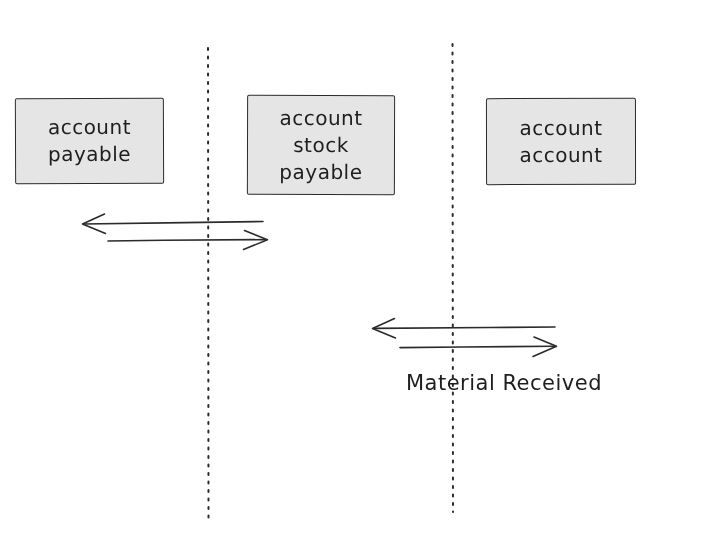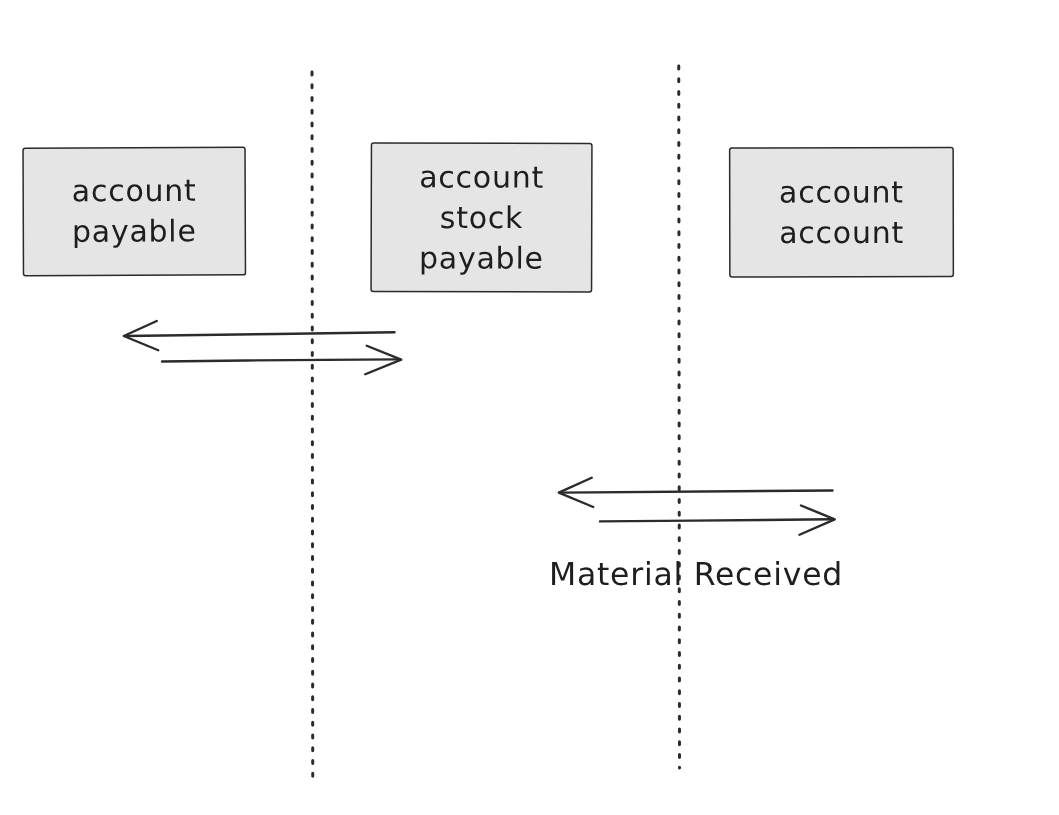--- a/index.html
+++ b/index.html
@@ -41,21 +41,21 @@
   .node-interim   { left: 247px; top: 95px; width: 146px; height: 98px; transform: rotate(0.15deg); }
   .node-material  { left: 486px; top: 98px; width: 148px; height: 85px; transform: rotate(-0.1deg); }
   .flow-label {
     position: absolute;
     font-size: 21px;
     letter-spacing: 0.5px;
     white-space: nowrap;
     transform: translateX(-50%);
   }
   .flow-label-vendor   { left: 191px; top: 268px; }
-  .flow-label-material { left: 464px; top: 371px; }
+  .flow-label-material { left: 504px; top: 371px; }
   svg path, svg line {
     stroke: #2b2b2b;
     fill: none;
     stroke-width: 1.6;
     stroke-linecap: round;
     stroke-linejoin: round;
   }
   svg line.lifeline {
     stroke-dasharray: 2 6.5;
     stroke-width: 2;

